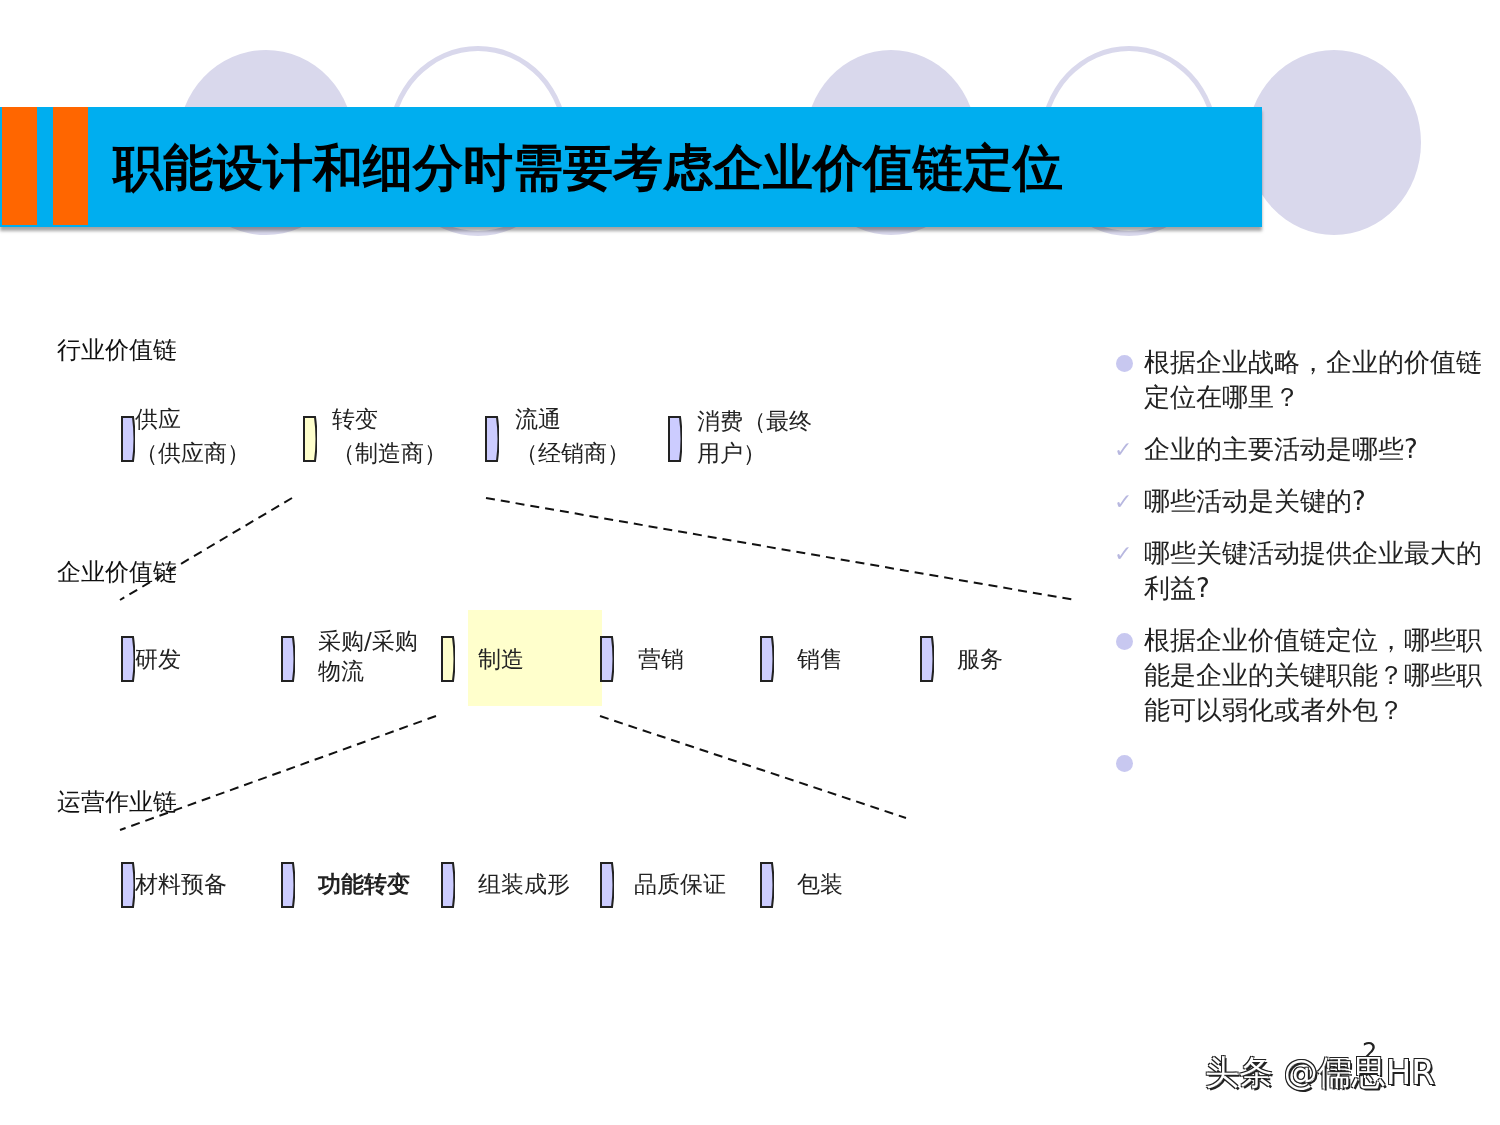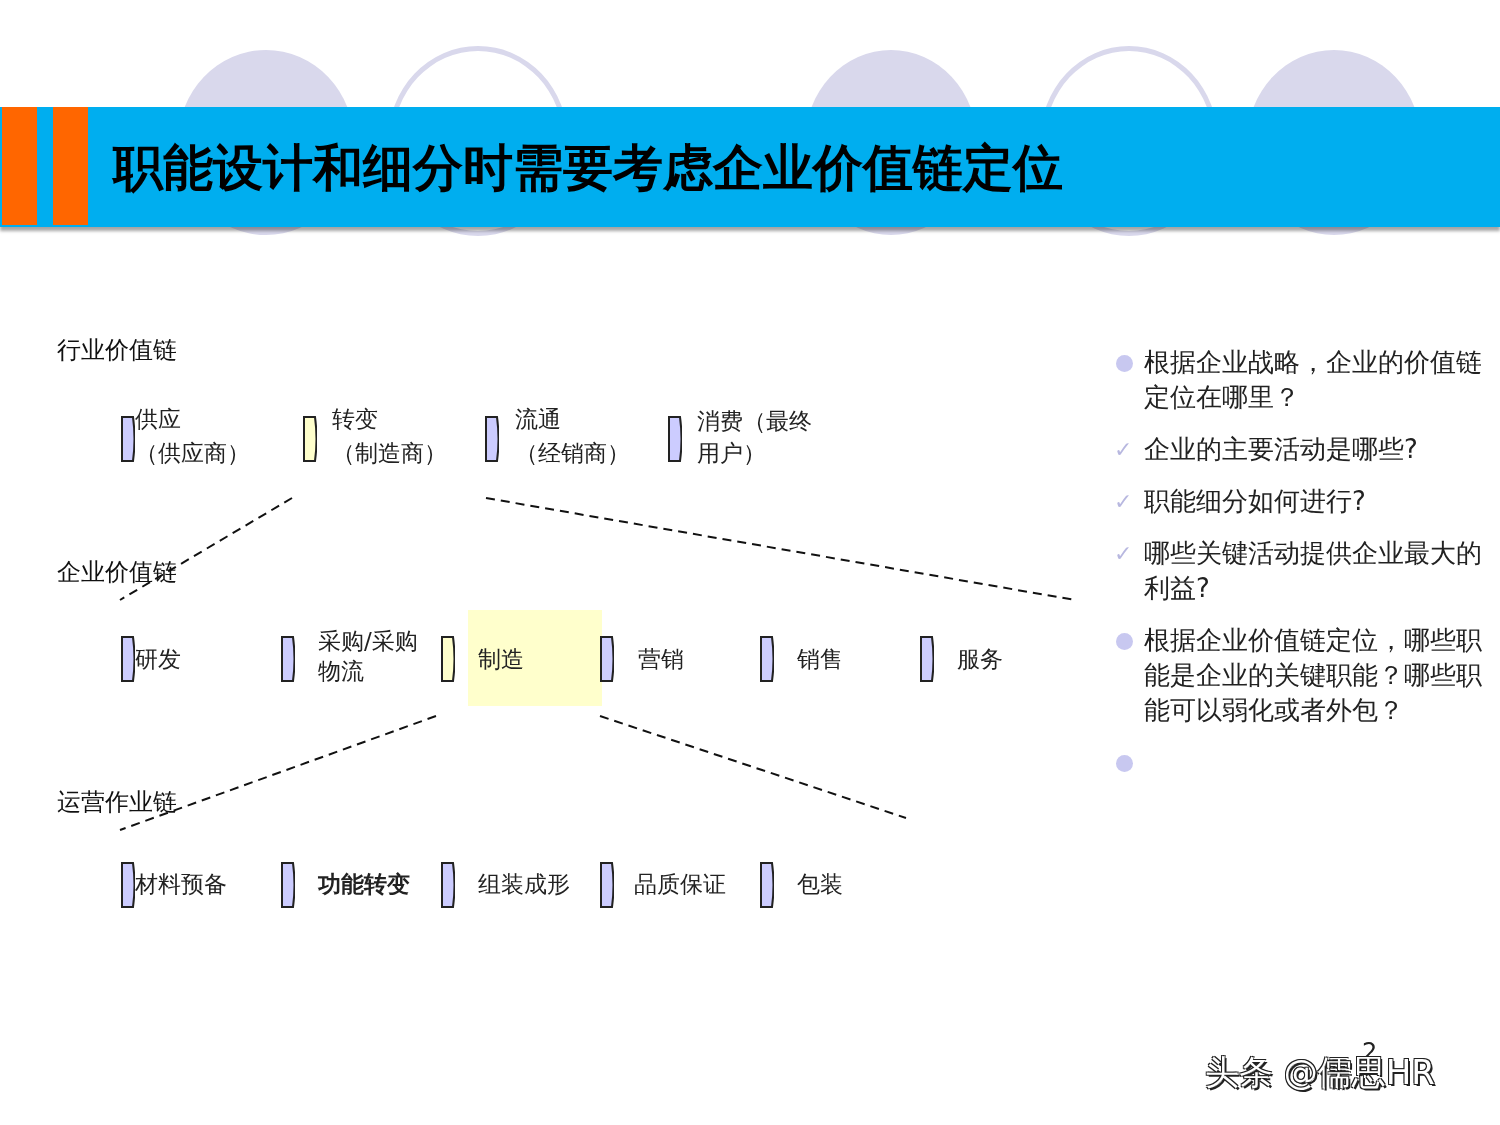--- a/index.html
+++ b/index.html
@@ -8,21 +8,21 @@
       background: #ffffff;
       font-family: "DejaVu Sans", "Liberation Sans", sans-serif;
       color: #111;
     }
     .bg-circle {
       position: absolute; border-radius: 50%;
       background: #d9d8ec;
     }
     .bg-circle.ring { background: #ffffff; border: 5px solid #d9d8ec; box-sizing: border-box; }
     .title-bar {
-      position: absolute; left: 0; top: 107px; width: 1500px; height: 120px;
+      position: absolute; left: 0; top: 107px; width: 1262px; height: 120px;
       background: #00aeef;
       box-shadow: 0 4px 3px rgba(0,0,0,0.35);
     }
     .stripe { position: absolute; top: 0; height: 118px; background: #ff6600; }
     .title-text {
       position: absolute; left: 113px; top: 28px;
       font-size: 50px; font-weight: bold; color: #000;
       letter-spacing: 0px; white-space: nowrap;
     }
     .section-label {
@@ -239,21 +239,21 @@
   <div class="bullet">
     <span class="dot"></span>
     <span>根据企业战略，企业的价值链定位在哪里？</span>
   </div>
   <div class="sub" style="padding-left:88px;margin-left:-58px;">
     <span class="check">✓</span>
     <span>企业的主要活动是哪些?</span>
   </div>
   <div class="sub" style="padding-left:88px;margin-left:-58px;">
     <span class="check">✓</span>
-    <span>职能细分如何进行?</span>
+    <span>哪些活动是关键的?</span>
   </div>
   <div class="sub" style="padding-left:88px;margin-left:-58px;">
     <span class="check">✓</span>
     <span>哪些关键活动提供企业最大的利益?</span>
   </div>
   <div class="bullet">
     <span class="dot"></span>
     <span>根据企业价值链定位，哪些职能是企业的关键职能？哪些职能可以弱化或者外包？</span>
   </div>
   <div class="bullet">

